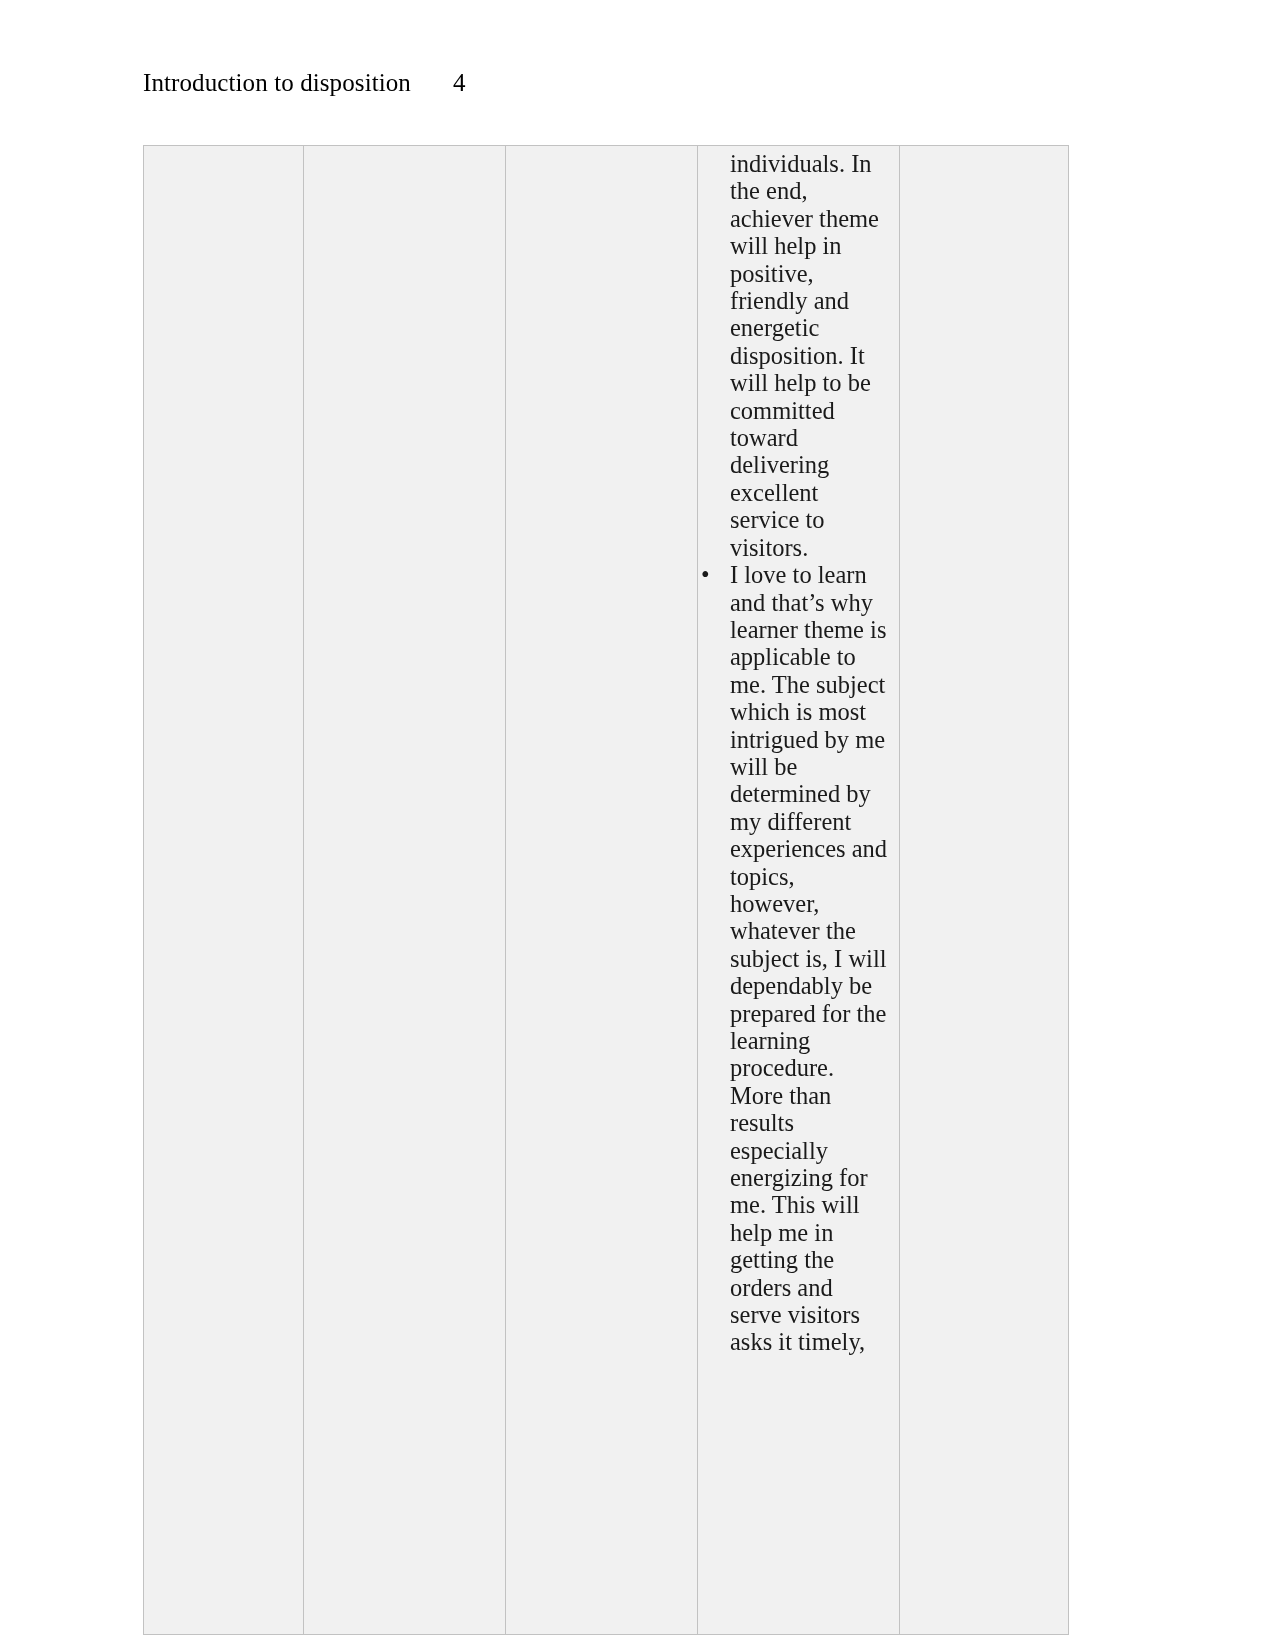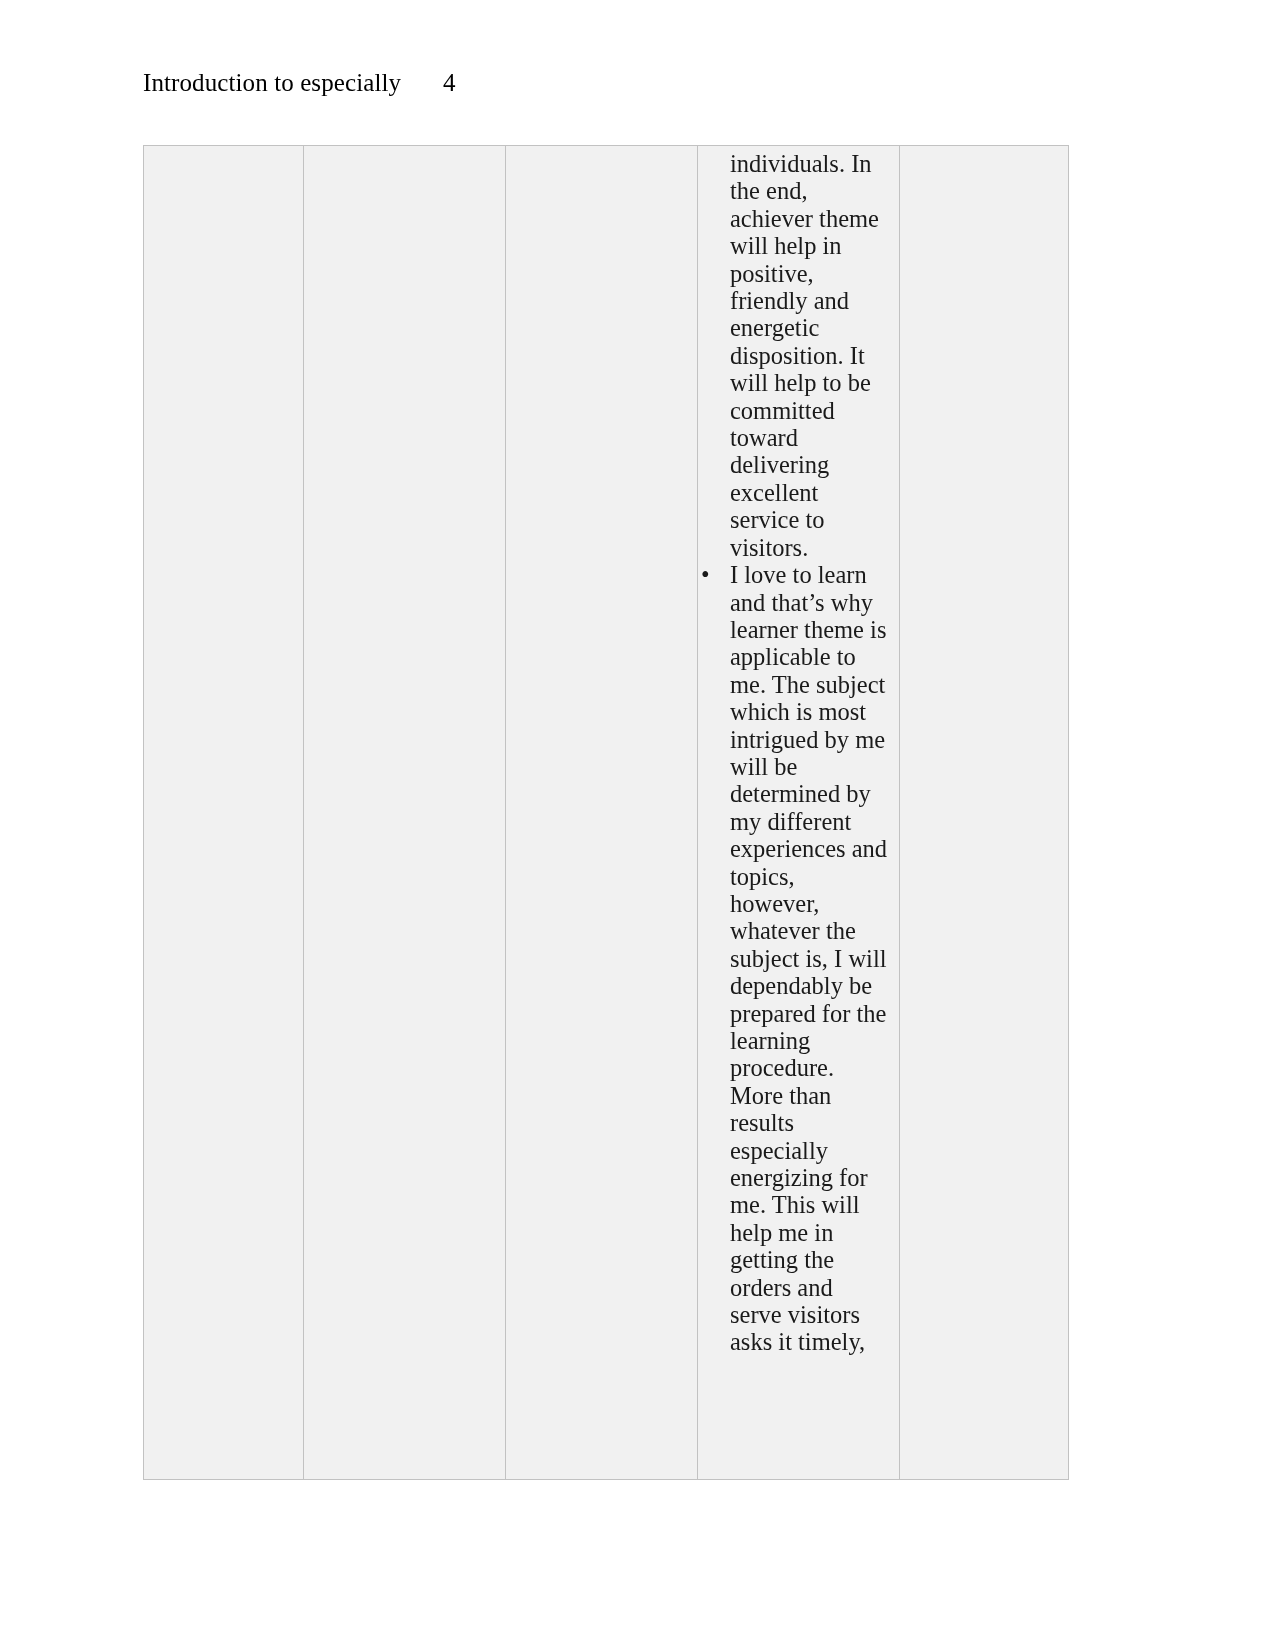--- a/index.html
+++ b/index.html
@@ -37,21 +37,21 @@
   .header-title { display: inline-block; }
   .header-gap { display: inline-block; width: 42px; }
   .header-page { display: inline-block; }
 
   
   .doc-table {
     position: absolute;
     left: 143px;
     top: 145px;
     width: 925px;
-    height: 1335px;
+    height: 1490px;
     border-collapse: collapse;
     table-layout: fixed;
   }
   .doc-table td {
     border: 1px solid #c2c2c2;
     background: #f1f1f1;
     vertical-align: top;
     padding: 0;
     overflow: visible;
   }
@@ -92,21 +92,21 @@
     line-height: 27.4px;
   }
   .empty-cell { height: 100%; }
 </style>
 </head>
 <body>
 
 <div class="page">
 
   <div class="header">
-    <span class="header-title">Introduction to especially</span>
+    <span class="header-title">Introduction to disposition</span>
     <span class="header-gap"></span>
     <span class="header-page">4</span>
   </div>
 
   <table class="doc-table">
     <colgroup>
       <col class="col-1">
       <col class="col-2">
       <col class="col-3">
       <col class="col-4">

